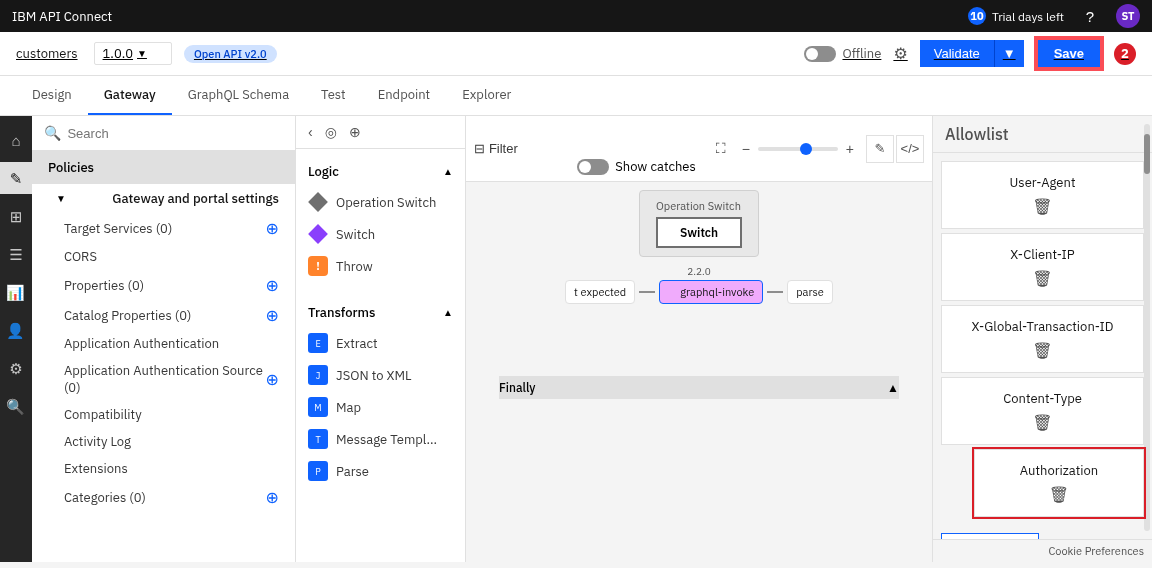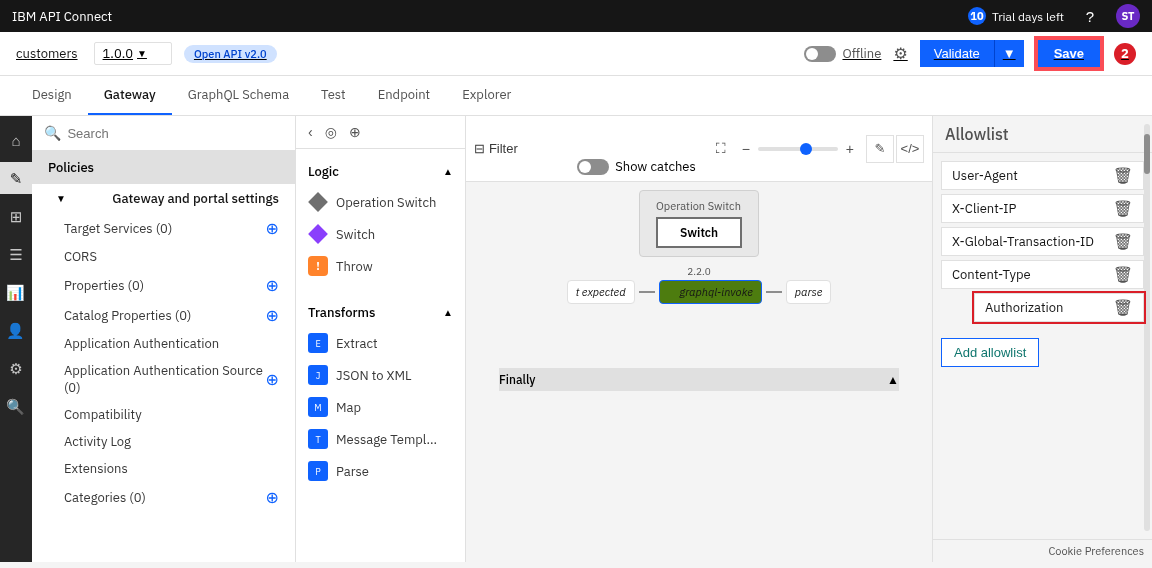--- a/index.html
+++ b/index.html
@@ -219,22 +219,22 @@
       padding: 8px 12px;
       font-size: 16px; font-weight: 500; color: #525252;
       border-bottom: 1px solid #e0e0e0;
       background: #f4f4f4;
     }
     .right-panel-items {
       flex: 1; overflow-y: auto; padding: 4px 0;
     }
     .allowlist-item {
       display: flex; align-items: center; justify-content: space-between;
-      padding: 4px 10px; gap: 6px; background: #fff;
-      margin: 4px 8px; border: 1px solid #e0e0e0;
+      padding: 12px 10px; gap: 6px; background: #fff;
+      margin: 4px 8px; border: 1px solid #e0e0e0; flex-direction: column;
     }
     .allowlist-item-text { font-size: 13px; color: #161616; flex: 1; }
     .delete-btn { background: none; border: none; cursor: pointer; color: #525252; font-size: 16px; }
     .allowlist-item.highlighted { outline: 2px solid #da1e28; margin-left: 41px; }
     .add-allowlist-btn {
       background: #fff; border: 1px solid #0f62fe; color: #0f766e;
       padding: 6px 12px; font-size: 13px; cursor: pointer; margin: 8px;
     }
     .cookie-pref {
       font-size: 11px; color: #525252; text-align: right;
@@ -266,21 +266,21 @@
     }
     .flow-row {
       display: flex; align-items: center; gap: 4px;
     }
     .flow-node {
       background: #fff; border: 1px solid #e0e0e0;
       border-radius: 4px; padding: 4px 8px;
       font-size: 11px; color: #161616;
       white-space: nowrap;
     }
-    .flow-node.invoke { background: #4d7c0f; border-color: #0f62fe; padding-left: 20px; }
+    .flow-node.invoke { background: #f0abfc; border-color: #0f62fe; padding-left: 20px; }
     .flow-node.parse-node { background: #fff; border: 1px solid #e0e0e0; }
     .flow-connector { width: 16px; height: 2px; background: #8d8d8d; }
     .version-badge {
       font-size: 10px; color: #525252; margin-bottom: 2px;
     }
     .finally-bar {
       display: flex; align-items: center; justify-content: space-between;
       background: #e0e0e0; padding: 4px 0; font-size: 12px;
       font-weight: 500;
     }
@@ -535,21 +535,21 @@
           <div style="font-size:11px;color:#525252;margin-bottom:4px;">
             <span>Operation Switch</span>
           </div>
           <div class="op-switch-node">
             <span>Switch</span>
           </div>
         </div>
 
         <div class="version-badge">2.2.0</div>
 
-        <div class="flow-row" style="margin-bottom:4px;font-style:italic;">
+        <div class="flow-row" style="margin-bottom:12px;">
           <div class="flow-node">
             <span>t expected</span>
           </div>
           <div class="flow-connector"></div>
           <div class="flow-node invoke">
             <span>graphql-invoke</span>
           </div>
           <div class="flow-connector"></div>
           <div class="flow-node parse-node">
             <span>parse</span>

